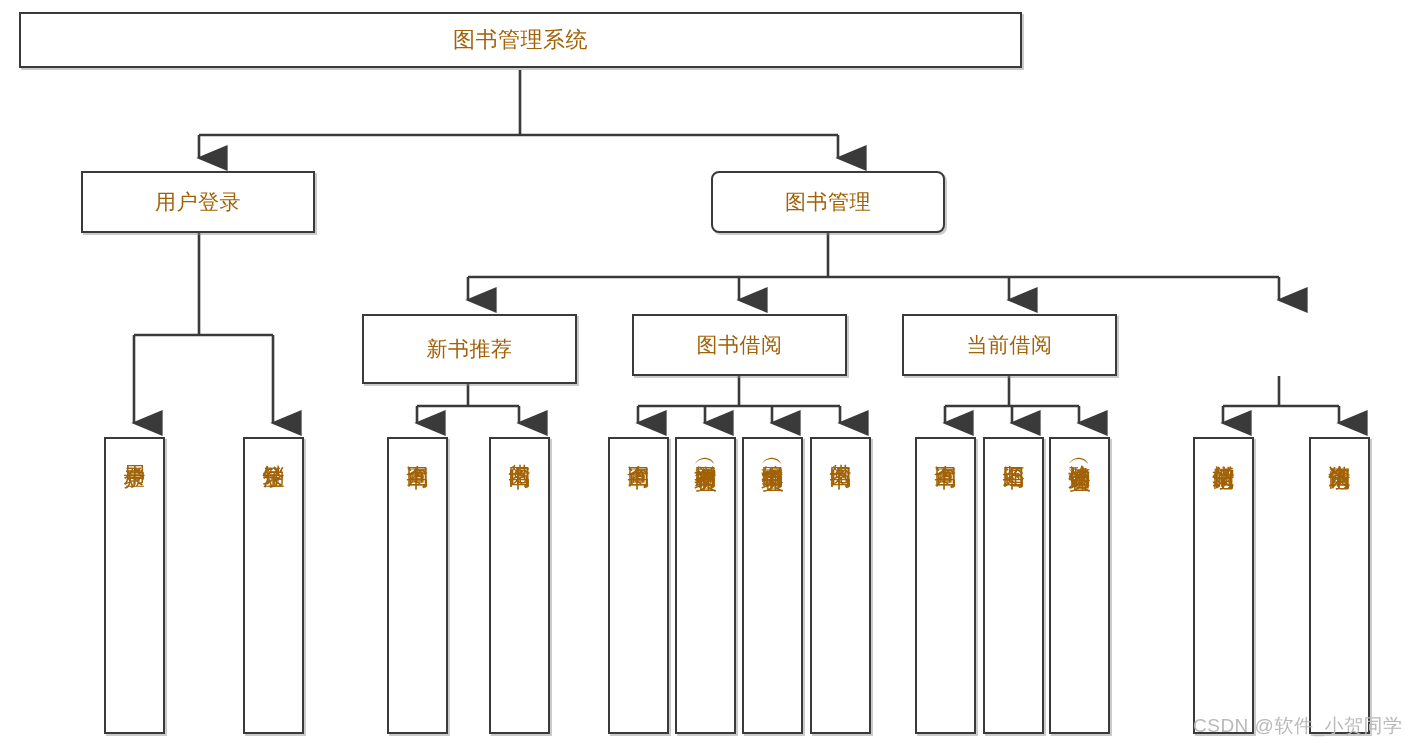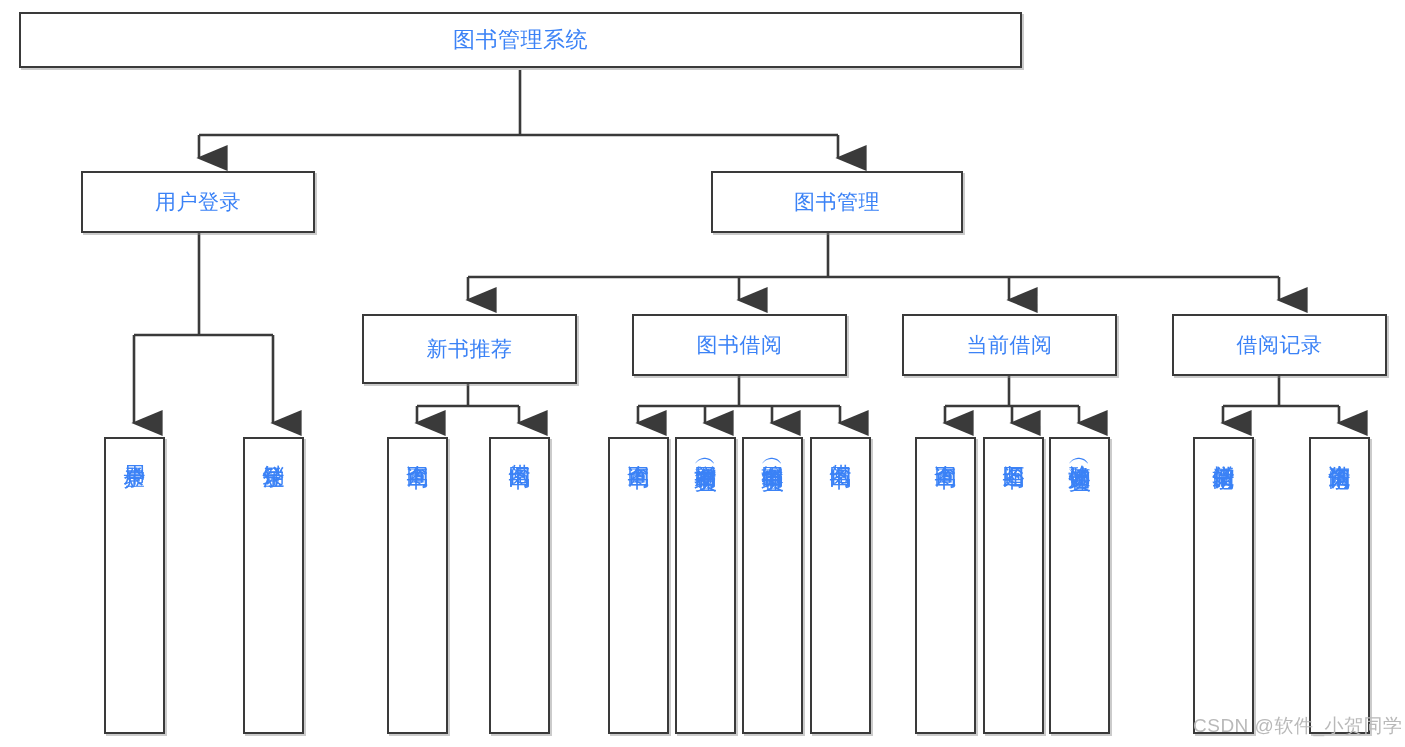--- a/index.html
+++ b/index.html
@@ -28,21 +28,21 @@
   }
   .node {
     position: absolute;
     box-sizing: border-box;
     background: #ffffff;
     border: 2px solid #3a3a3a;
     box-shadow: 2px 2px 0 rgba(140,140,140,0.45);
     display: flex;
     align-items: center;
     justify-content: center;
-    color: #3b82f6;
+    color: #a16207;
   }
   .node .label {
     display: block;
     text-align: center;
     line-height: 1.18;
     letter-spacing: 0.5px;
   }
   .node.horiz .label {
     writing-mode: horizontal-tb;
     font-size: 21px;
@@ -127,35 +127,32 @@
     </g>
   </svg>
 
   <div class="node horiz root" style="left:19px; top:12px; width:1003px; height:56px;">
     <span class="label">图书管理系统</span>
   </div>
 
   <div class="node horiz" style="left:81px; top:171px; width:234px; height:62px;">
     <span class="label">用户登录</span>
   </div>
-  <div class="node horiz" style="left:711px; top:171px; width:252px; height:62px;">
+  <div class="node horiz" style="left:711px; top:171px; width:234px; height:62px;border-radius:8px;">
     <span class="label">图书管理</span>
   </div>
 
   <div class="node horiz" style="left:362px; top:314px; width:215px; height:70px;">
     <span class="label">新书推荐</span>
   </div>
   <div class="node horiz" style="left:902px; top:314px; width:215px; height:62px;">
     <span class="label">当前借阅</span>
   </div>
   <div class="node horiz" style="left:632px; top:314px; width:215px; height:62px;">
     <span class="label">图书借阅</span>
-  </div>
-  <div class="node horiz" style="left:1172px; top:314px; width:215px; height:62px;">
-    <span class="label">借阅记录</span>
   </div>
 
   <div class="node vert" style="left:104px; top:437px; width:61px; height:297px;">
     <span class="label">用户登录</span>
   </div>
   <div class="node vert" style="left:243px; top:437px; width:61px; height:297px;">
     <span class="label">注销登录</span>
   </div>
 
   <div class="node vert" style="left:387px; top:437px; width:61px; height:297px;">

